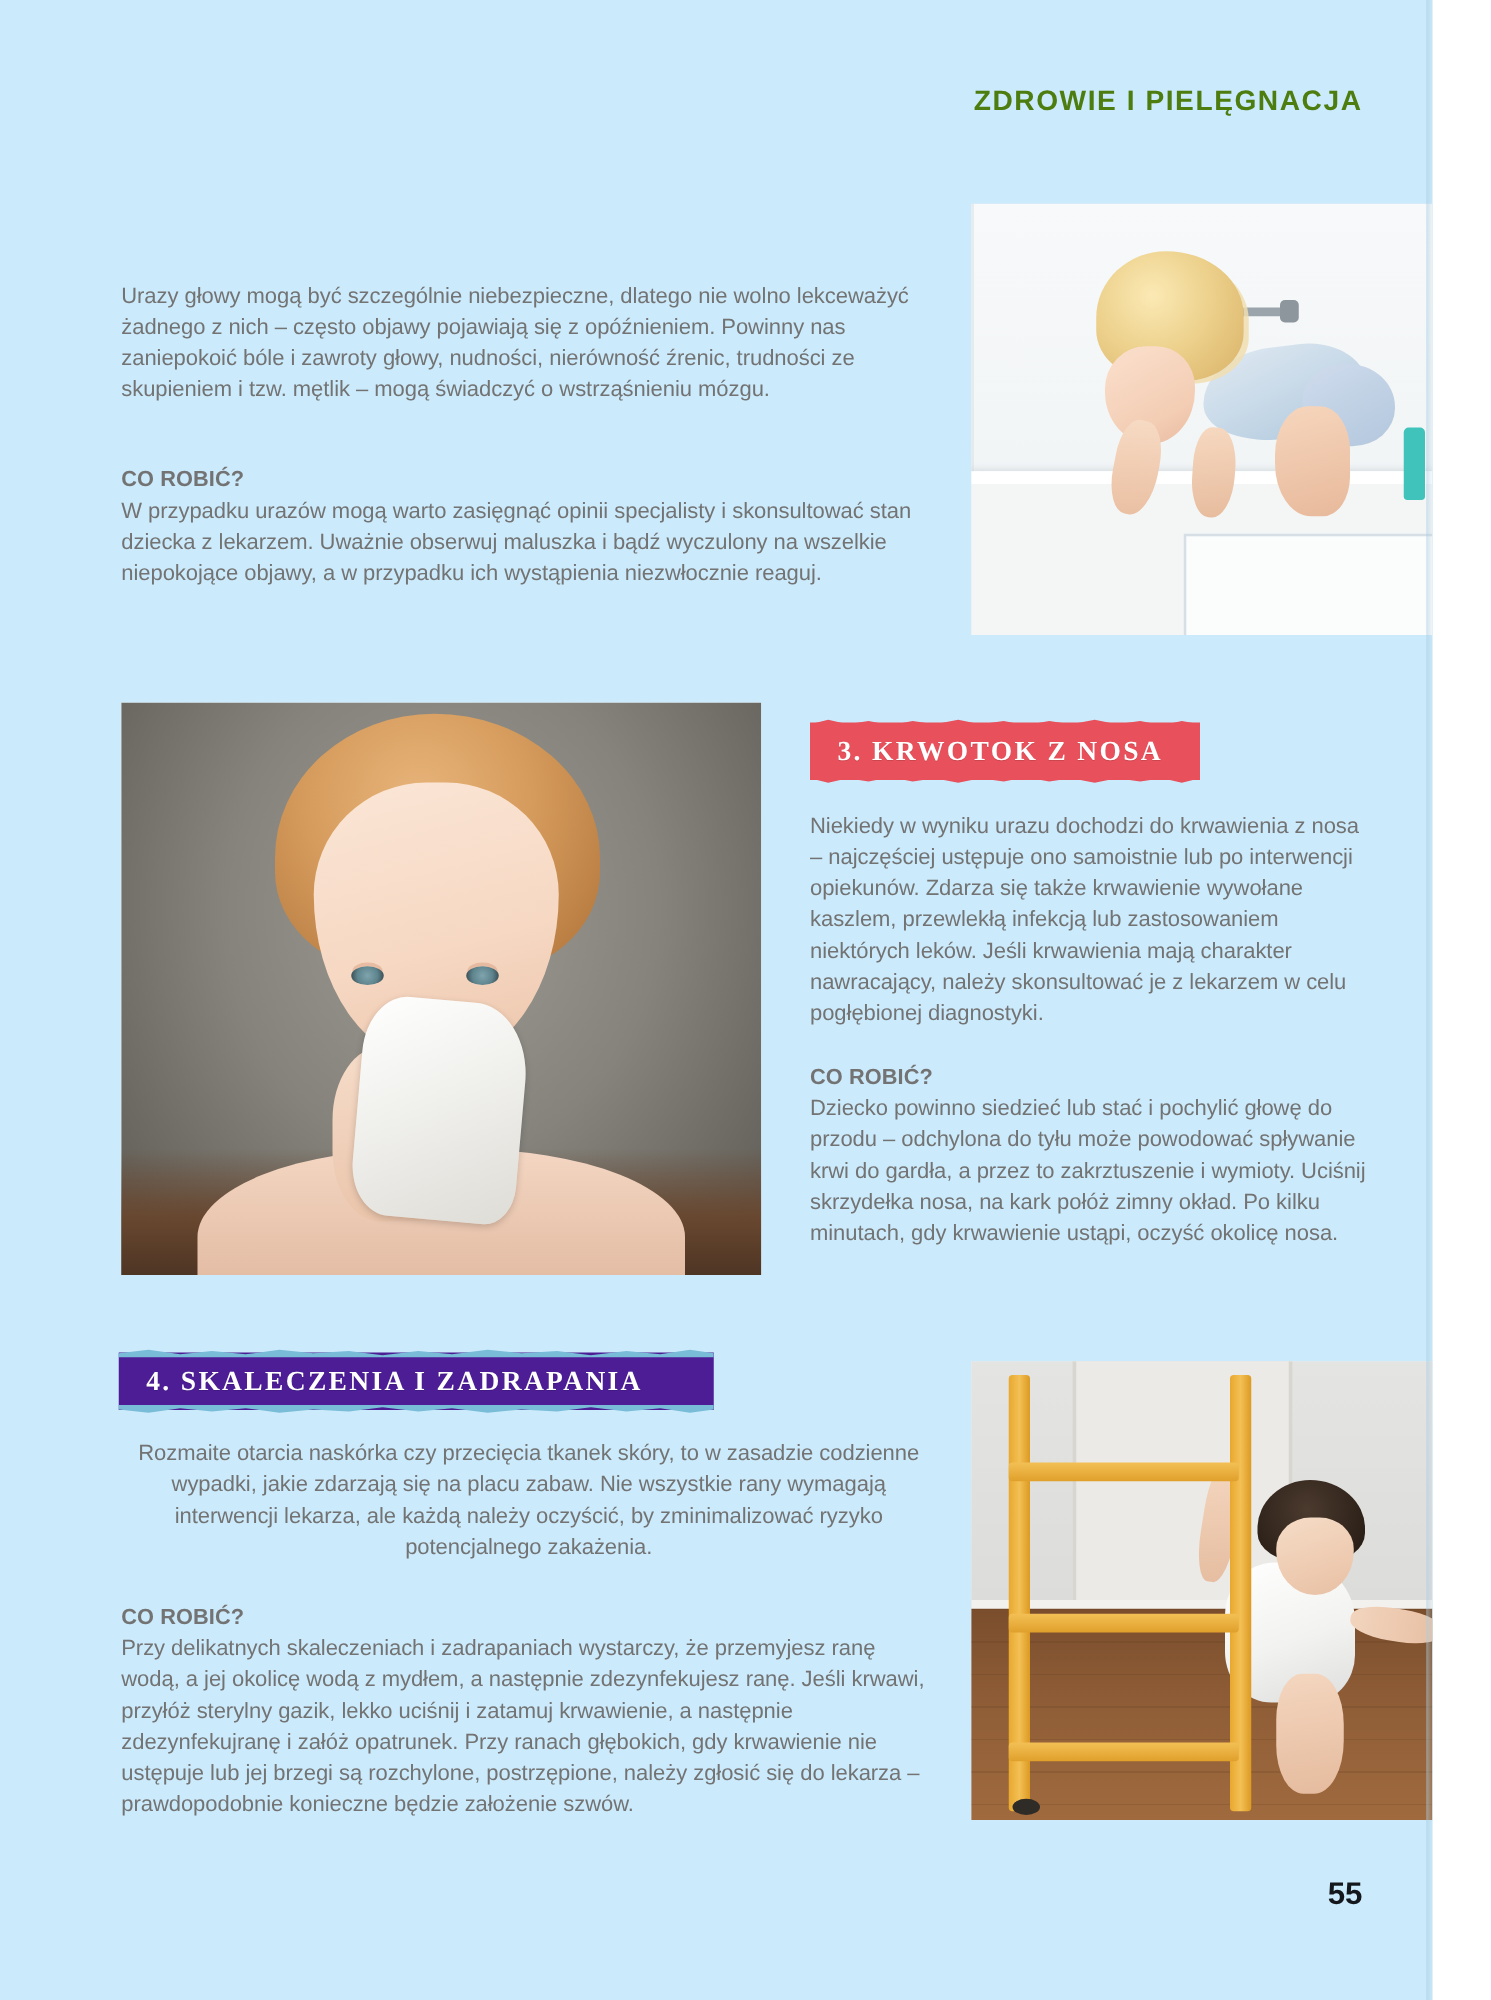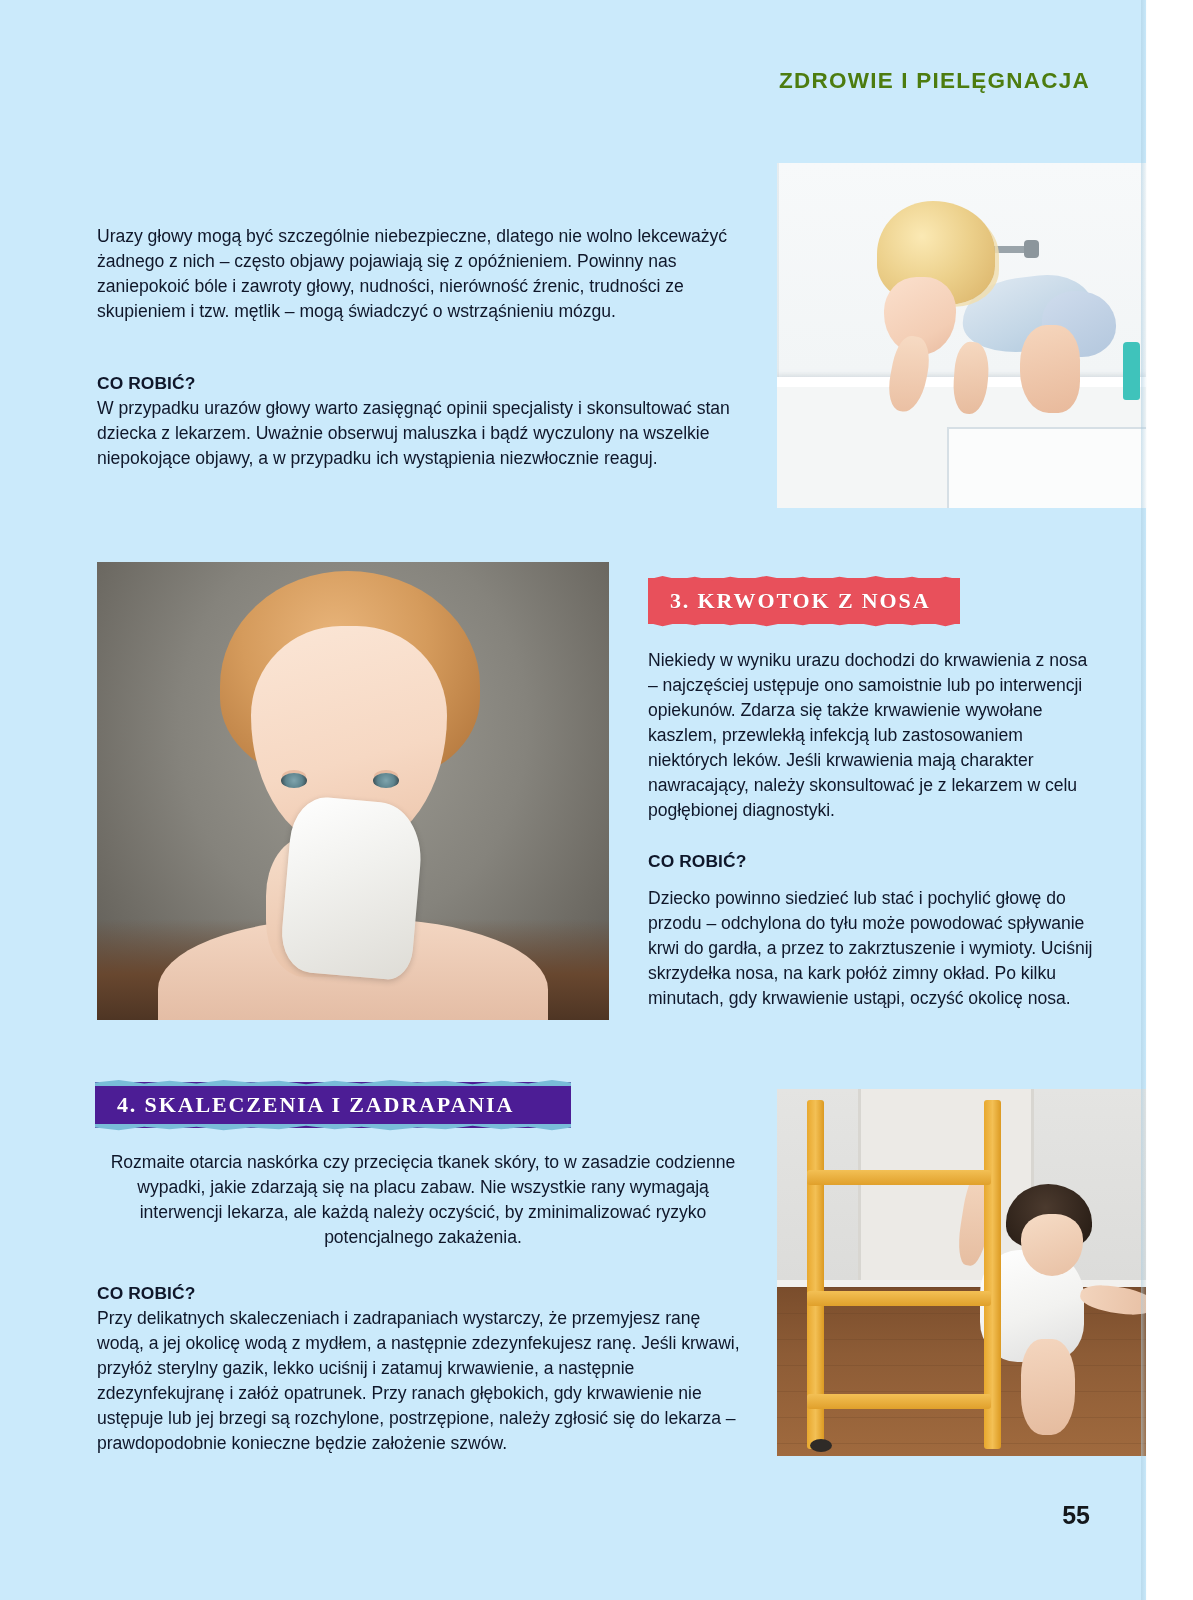--- a/index.html
+++ b/index.html
@@ -81,39 +81,39 @@
   .banner-red    { background: #e8505b; }
   .banner-teal   { background: #4c1d95; }
 
   #banner-urazy      { left: 95px;  top: 160px;  width: 278px; height: 42px; }
   #banner-krwotok    { left: 648px; top: 578px;  width: 312px; height: 46px; }
   #banner-skaleczenia{ left: 95px;  top: 1082px; width: 476px; height: 46px; }
 
   
   .txt {
     position: absolute;
-    color: #0f172a;
+    color: #737373;
     font-size: 17.6px;
     line-height: 1.42;
     letter-spacing: -0.002em;
   }
   .subhead {
     font-weight: bold;
     font-size: 17.4px;
     letter-spacing: 0.005em;
     margin: 0;
   }
 
   #body-urazy-intro  { left: 97px;  top: 224px;  width: 652px; }
   #head-urazy-co     { left: 97px;  top: 371px;  width: 652px; }
   #body-urazy-co     { left: 97px;  top: 396px;  width: 652px; }
 
   #body-krwotok-intro{ left: 648px; top: 648px;  width: 448px; }
   #head-krwotok-co   { left: 648px; top: 849px;  width: 448px; }
-  #body-krwotok-co   { left: 648px; top: 874px;  width: 448px; margin-top: 12px; }
+  #body-krwotok-co   { left: 648px; top: 874px;  width: 448px; }
 
   #body-skal-intro   { left: 97px;  top: 1150px; width: 652px; text-align: center; }
   #head-skal-co      { left: 97px;  top: 1281px; width: 652px; }
   #body-skal-co      { left: 97px;  top: 1306px; width: 652px; }
 
   
   .photo {
     position: absolute;
     overflow: hidden;
     background: #e9edf0;
@@ -327,21 +327,21 @@
 <div class="page-canvas">
   <div class="page">
 
     <div class="running-head">ZDROWIE I PIELĘGNACJA</div>
 
 
     <div class="txt" id="body-urazy-intro">Urazy głowy mogą być szczególnie niebezpieczne, dlatego nie wolno lekceważyć żadnego z nich – często objawy pojawiają się z opóźnieniem. Powinny nas zaniepokoić bóle i zawroty głowy, nudności, nierówność źrenic, trudności ze skupieniem i tzw. mętlik – mogą świadczyć o wstrząśnieniu mózgu.</div>
 
     <div class="txt subhead" id="head-urazy-co">CO ROBIĆ?</div>
 
-    <div class="txt" id="body-urazy-co">W przypadku urazów głowy warto zasięgnąć opinii specjalisty i skonsultować stan dziecka z lekarzem. Uważnie obserwuj maluszka i bądź wyczulony na wszelkie niepokojące objawy, a w przypadku ich wystąpienia niezwłocznie reaguj.</div>
+    <div class="txt" id="body-urazy-co">W przypadku urazów mogą warto zasięgnąć opinii specjalisty i skonsultować stan dziecka z lekarzem. Uważnie obserwuj maluszka i bądź wyczulony na wszelkie niepokojące objawy, a w przypadku ich wystąpienia niezwłocznie reaguj.</div>
 
     <div class="photo" id="photo-bathtub">
       <div class="bg"></div>
       <div class="counter"></div>
       <div class="faucet"></div>
       <div class="bottle"></div>
       <div class="torso"></div>
       <div class="nappy"></div>
       <div class="leg"></div>
       <div class="hair"></div>

